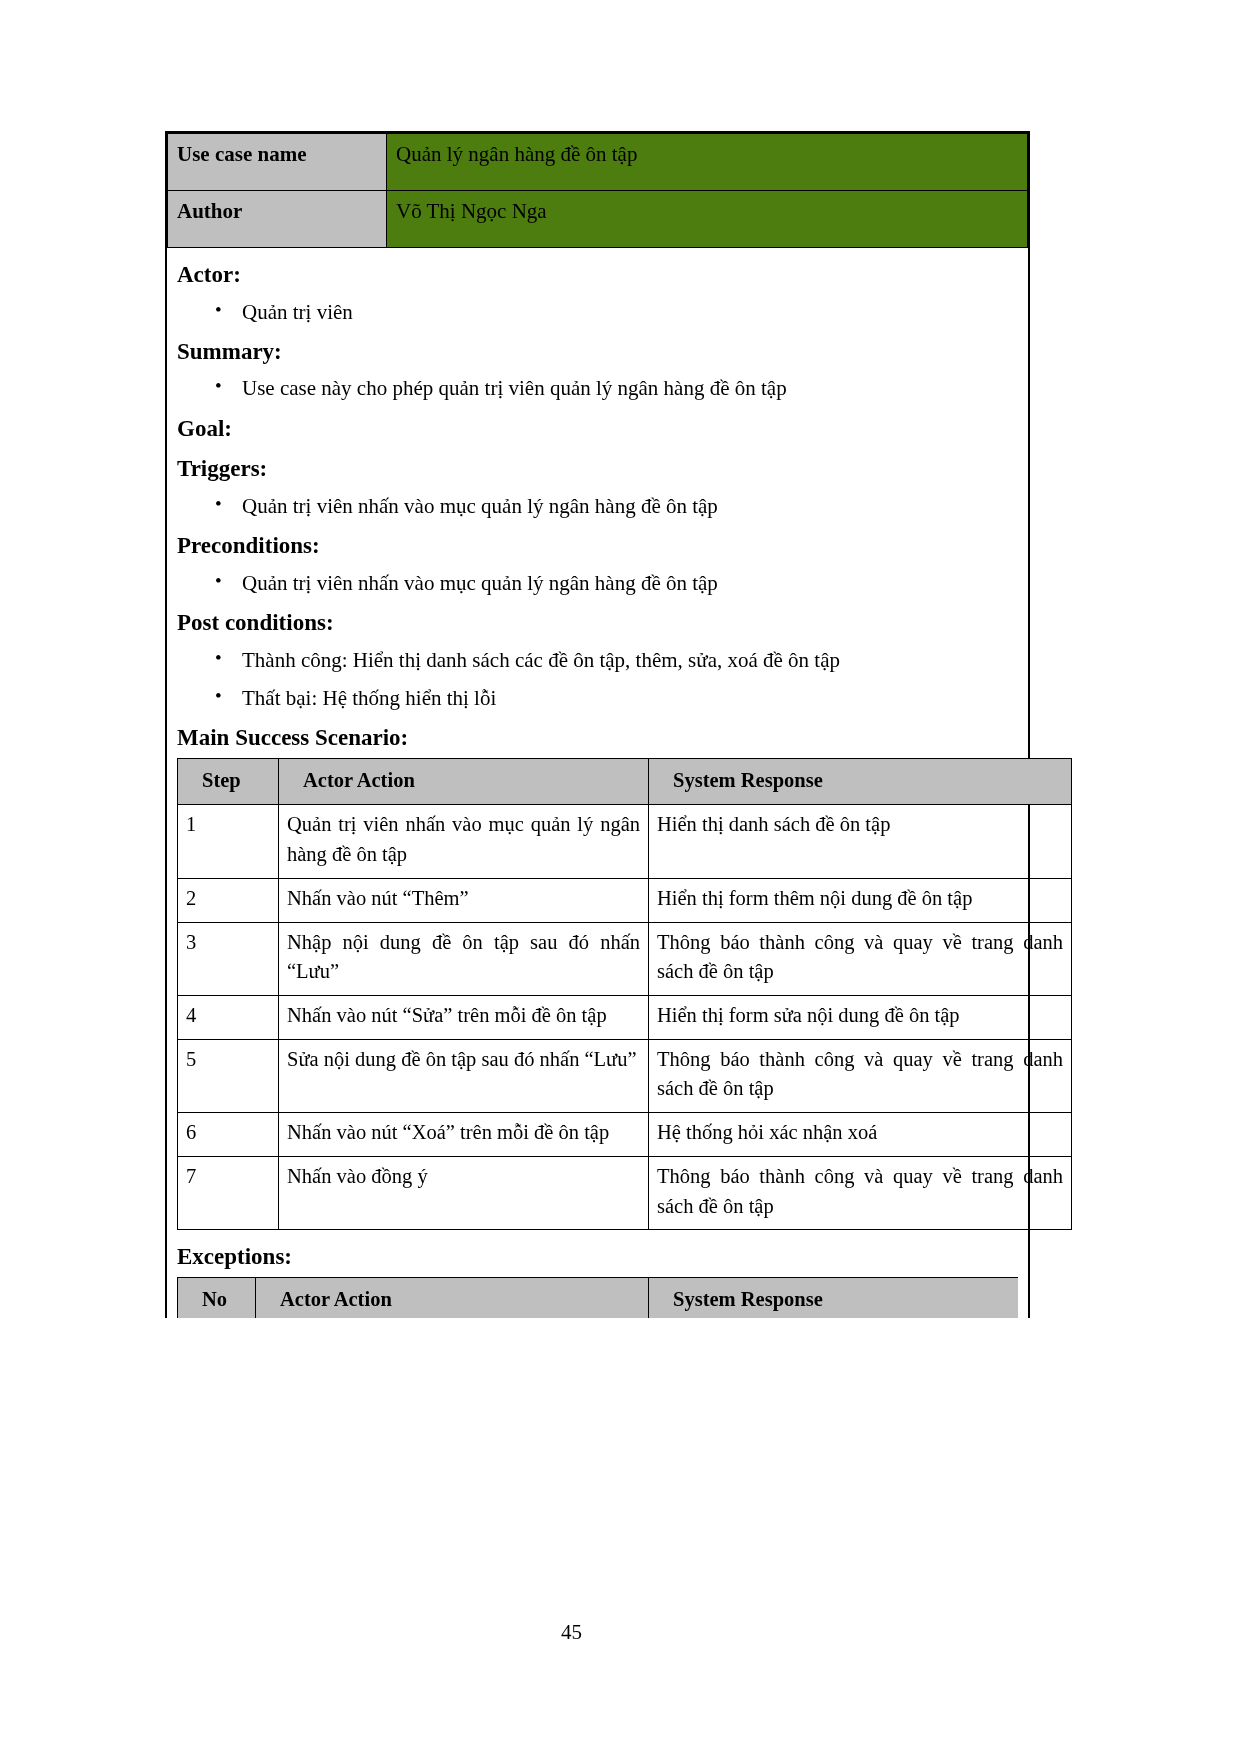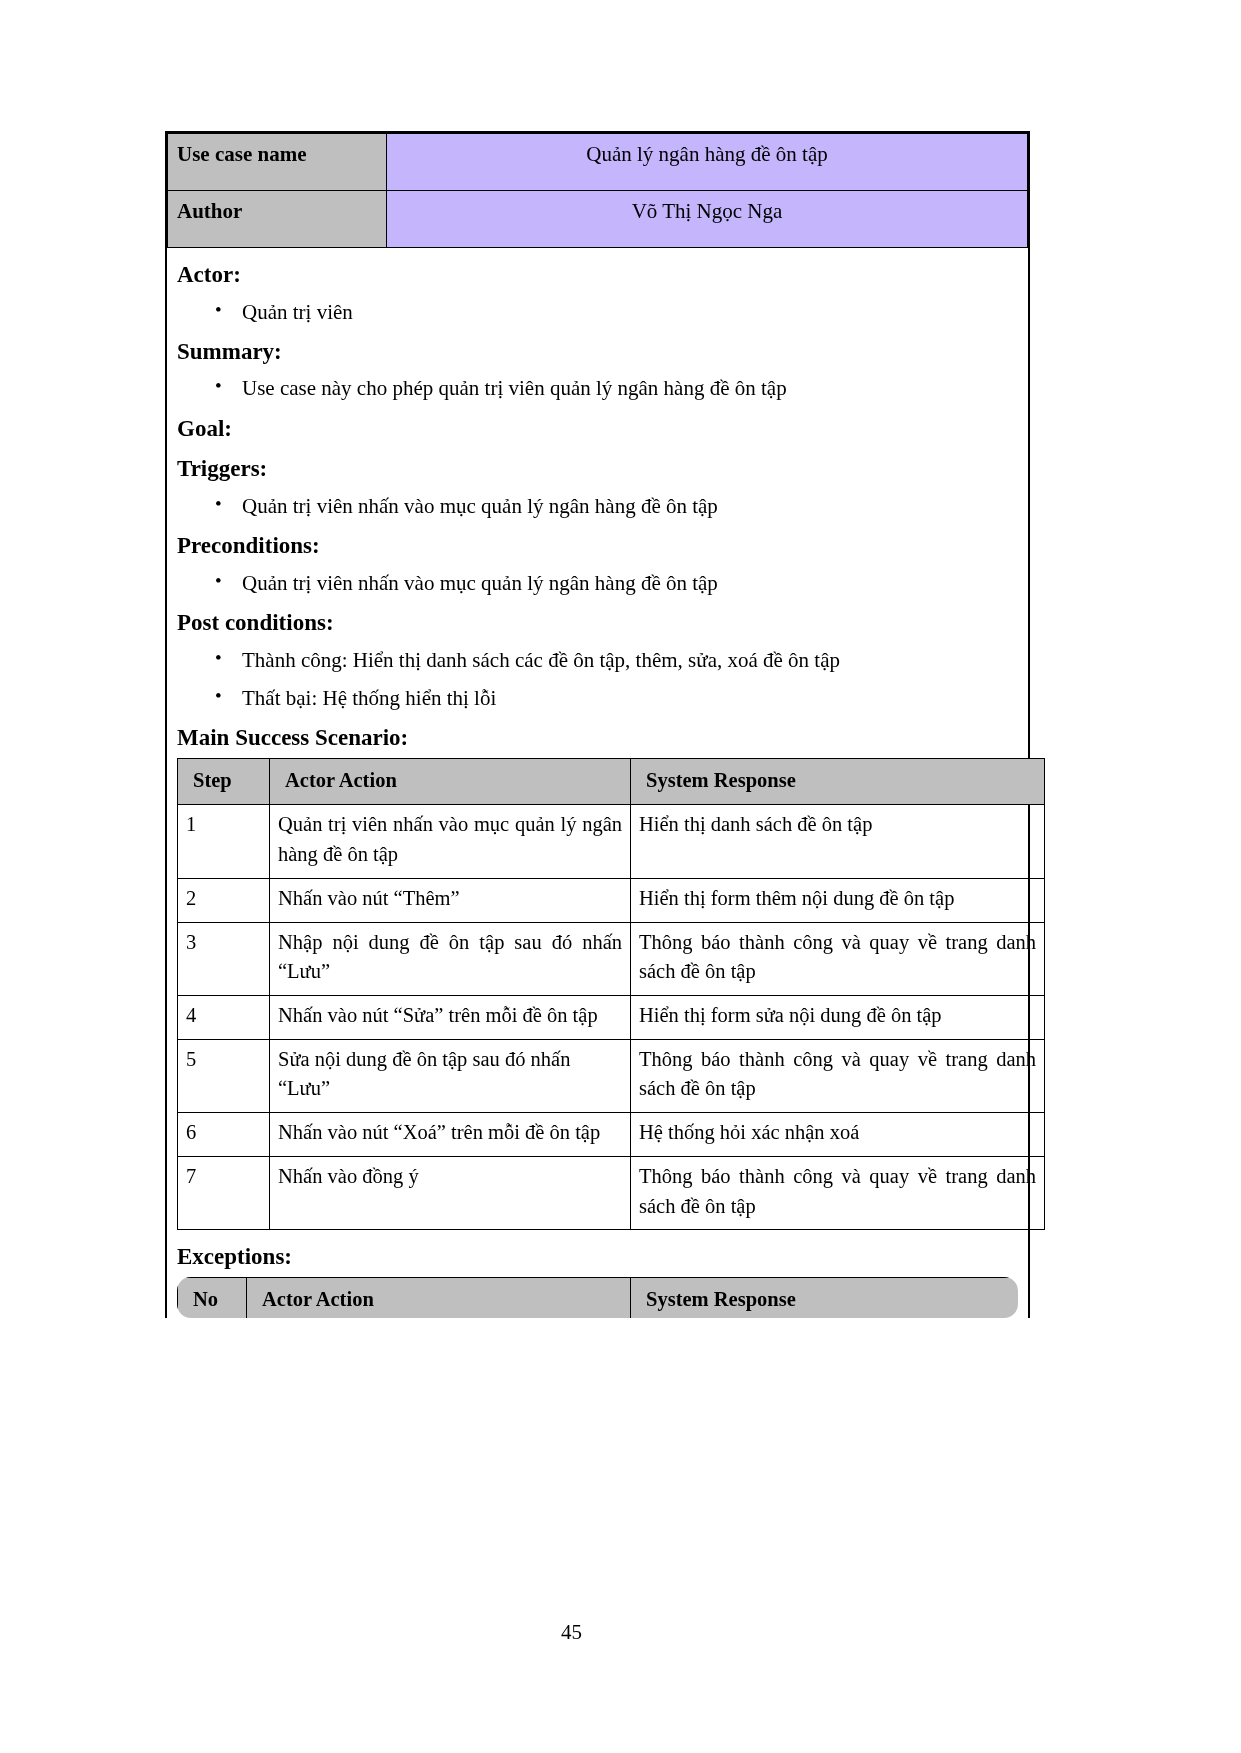--- a/index.html
+++ b/index.html
@@ -49,22 +49,21 @@
     font-size: 21px;
     line-height: 1.25;
     vertical-align: top;
   }
   .meta-table td.label {
     background: #bfbfbf;
     font-weight: bold;
     font-size: 21px;
   }
   .meta-table td.value {
-    background: #c4b5fd;
-    text-align: center;
+    background: #4d7c0f;
   }
   .meta-table tr.meta-row-1 td { height: 40px; }
   .meta-table tr.meta-row-2 td { height: 40px; }
   .meta-table tr.meta-row-3 td { height: 40px; }
 
   .col-label   { width: 200px; }
   .col-value   { width: 224px; }
   .col-prio-l  { width: 220px; }
   .col-prio-v  { width: 221px; }
 
@@ -111,42 +110,41 @@
     border: 1.5px solid #000;
     font-size: 20.5px;
     line-height: 1.45;
     vertical-align: top;
     padding: 5px 8px 8px 8px;
   }
   .scn-table th {
     background: #bfbfbf;
     font-weight: bold;
     text-align: left;
-    padding: 7px 8px 9px 15px;
+    padding: 7px 8px 9px 24px;
     margin-left: 45px;
   }
   .scn-table td.step {
     text-align: left;
   }
   .col-step { width: 68px; }
   .col-actor { width: 337px; }
   .col-resp { width: 390px; }
 
   .just { text-align: justify; text-align-last: left; }
 
   .col-no { width: 45px; }
   .col-actor2 { width: 360px; }
   .col-resp2 { width: 390px; }
 
   
   .exc-wrap {
     margin: 6px 10px 0 10px;
     height: 41px;
     overflow: hidden;
-    border-radius: 14px;
   }
 
   .page-number {
     position: absolute;
     left: 0;
     top: 1620px;
     width: 1143px;
     text-align: center;
     font-size: 21px;
   }

